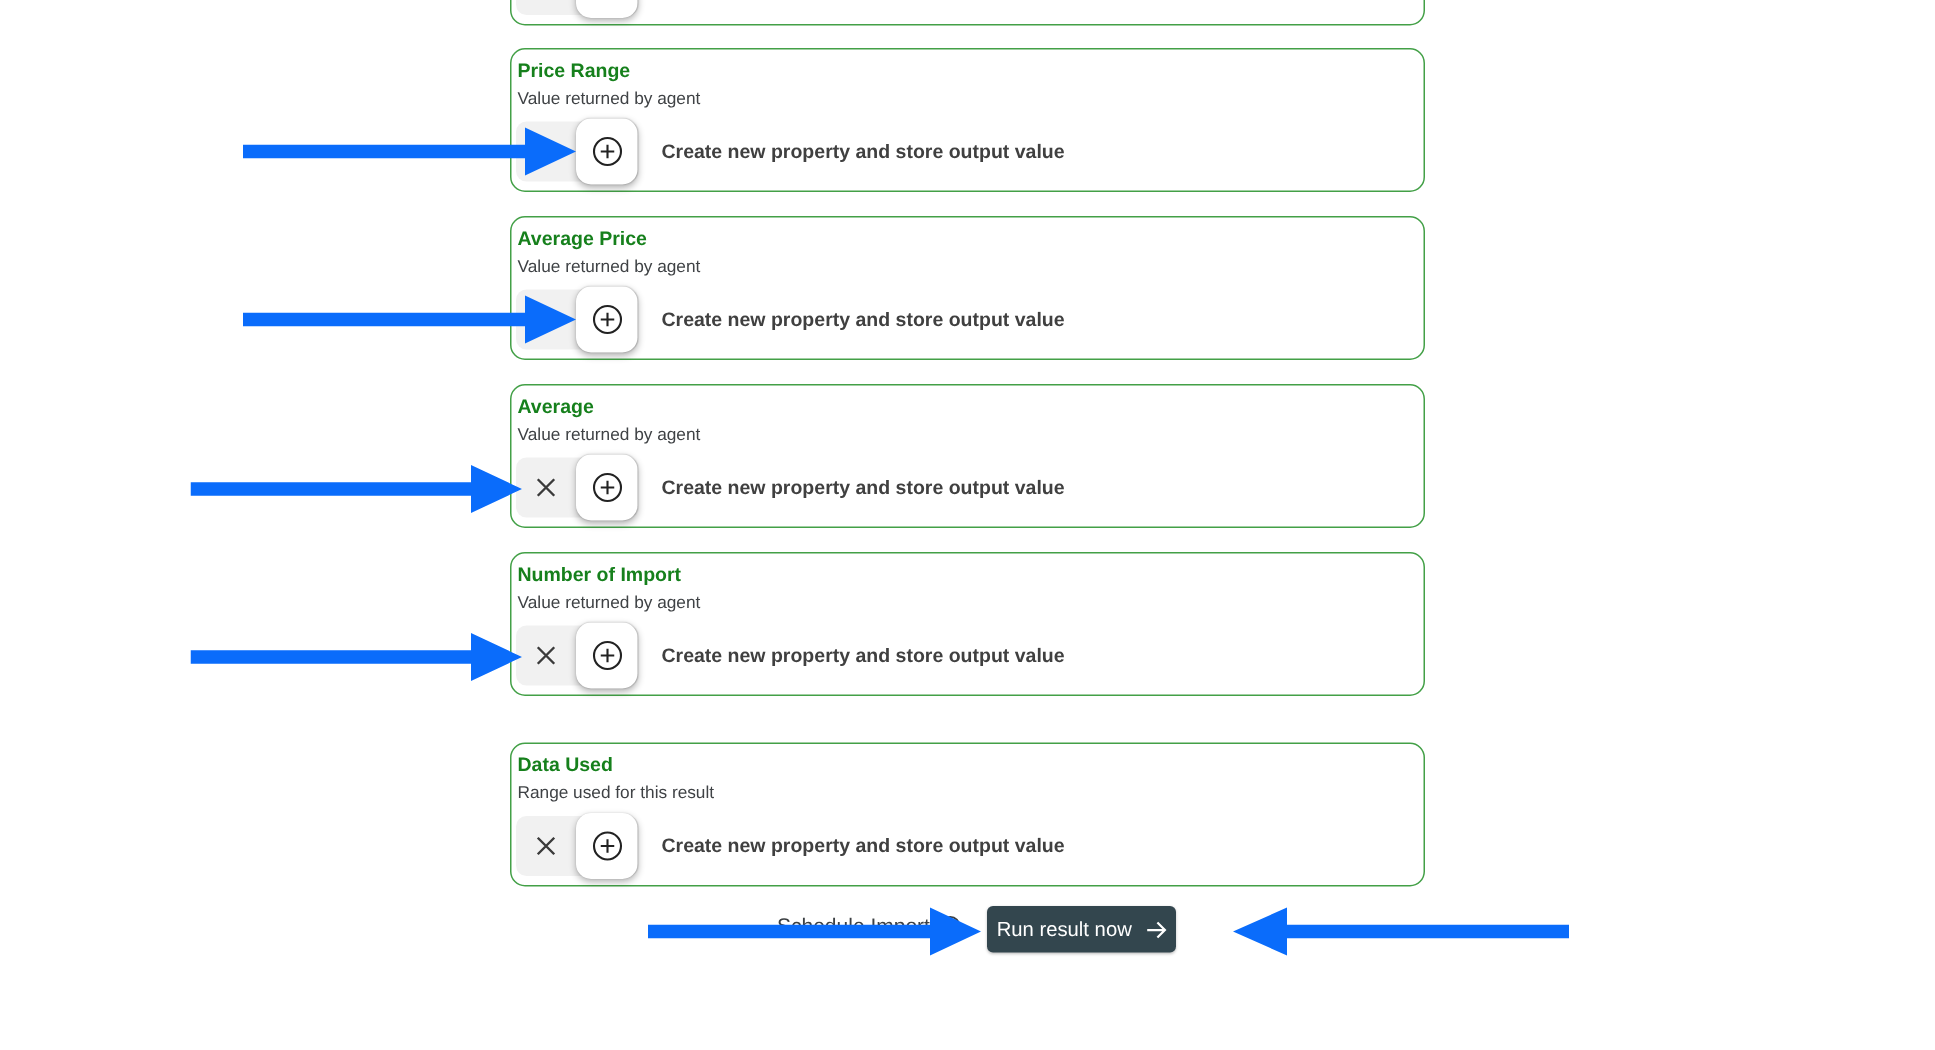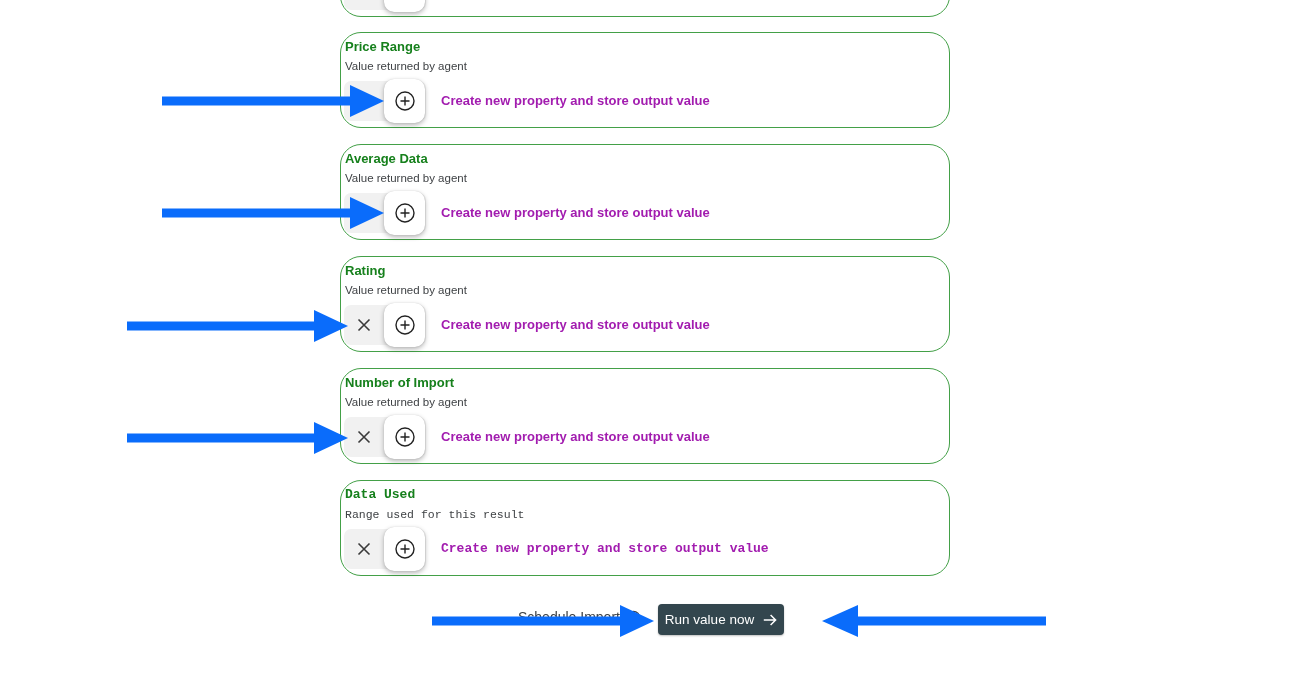--- a/index.html
+++ b/index.html
@@ -5,21 +5,21 @@
   html,body{margin:0;padding:0;}
   body{
     width:1290px;height:700px;position:relative;overflow:hidden;
     background:#ffffff;
     font-family:"Liberation Sans", sans-serif;
     -webkit-font-smoothing:antialiased;
   }
   .card{
     position:absolute;left:340px;width:610px;height:96px;
     box-sizing:border-box;background:#fff;
-    border:1px solid #43a047;border-radius:21px;
+    border:1px solid #43a047;border-radius:10px;
   }
   .card-title{
     position:absolute;left:4px;top:6px;
     font-size:13px;font-weight:700;color:#16801c;white-space:nowrap;
   }
   .card-subtitle{
     position:absolute;left:4px;top:27px;
     font-size:11.5px;color:#3f4245;white-space:nowrap;
   }
   .toggle-group{
@@ -32,21 +32,21 @@
     background:transparent;border:none;cursor:pointer;border-radius:7px;
   }
   .btn-add{
     position:absolute;left:40px;top:-2px;width:41px;height:44px;
     display:flex;align-items:center;justify-content:center;
     background:#ffffff;border:none;cursor:pointer;border-radius:10px;
     box-shadow:0 2px 5px rgba(0,0,0,0.30), 0 0 1px rgba(0,0,0,0.18);
   }
   .action-label{
     position:absolute;left:100px;top:60px;
-    font-size:13px;font-weight:700;color:#a21caf;white-space:nowrap;
+    font-size:13px;font-weight:700;color:#404040;white-space:nowrap;
   }
   .annotation{position:absolute;z-index:20;pointer-events:none;}
   .footer-schedule{
     position:absolute;left:518px;top:609px;height:16px;
     display:flex;align-items:center;gap:6px;cursor:pointer;
     font-size:14px;color:#3c4043;white-space:nowrap;z-index:5;
   }
   .run-button{
     position:absolute;left:658px;top:604px;width:126px;height:31px;
     background:#33464e;color:#ffffff;border:none;border-radius:4px;
@@ -96,21 +96,21 @@
             <circle cx="11" cy="11" r="9" fill="none" stroke="#222" stroke-width="1.4"></circle>
             <path d="M11 6.5v9M6.5 11h9" stroke="#222" stroke-width="1.4" fill="none"></path>
           </svg>
       </span>
     </button>
   </div>
   <div class="action-label">Create new property and store output value</div>
 </div>
 
 <div class="card" style="top:144px;">
-  <div class="card-title">Average Data</div>
+  <div class="card-title">Average Price</div>
   <div class="card-subtitle">Value returned by agent</div>
   <div class="toggle-group">
     <button class="btn-remove">
       <span>
         <svg width="16" height="16" viewBox="0 0 16 16">
             <path d="M2.5 2.5l11 11M13.5 2.5l-11 11" stroke="#3a3a3a" stroke-width="1.6" fill="none"></path>
           </svg>
       </span>
     </button>
     <button class="btn-add">
@@ -119,21 +119,21 @@
             <circle cx="11" cy="11" r="9" fill="none" stroke="#222" stroke-width="1.4"></circle>
             <path d="M11 6.5v9M6.5 11h9" stroke="#222" stroke-width="1.4" fill="none"></path>
           </svg>
       </span>
     </button>
   </div>
   <div class="action-label">Create new property and store output value</div>
 </div>
 
 <div class="card" style="top:256px;">
-  <div class="card-title">Rating</div>
+  <div class="card-title">Average</div>
   <div class="card-subtitle">Value returned by agent</div>
   <div class="toggle-group">
     <button class="btn-remove">
       <span>
         <svg width="16" height="16" viewBox="0 0 16 16">
             <path d="M2.5 2.5l11 11M13.5 2.5l-11 11" stroke="#3a3a3a" stroke-width="1.6" fill="none"></path>
           </svg>
       </span>
     </button>
     <button class="btn-add">
@@ -164,21 +164,21 @@
         <svg width="22" height="22" viewBox="0 0 22 22">
             <circle cx="11" cy="11" r="9" fill="none" stroke="#222" stroke-width="1.4"></circle>
             <path d="M11 6.5v9M6.5 11h9" stroke="#222" stroke-width="1.4" fill="none"></path>
           </svg>
       </span>
     </button>
   </div>
   <div class="action-label">Create new property and store output value</div>
 </div>
 
-<div class="card" style="top:480px;font-family:Liberation Mono, monospace;">
+<div class="card" style="top:495px;">
   <div class="card-title">Data Used</div>
   <div class="card-subtitle">Range used for this result</div>
   <div class="toggle-group">
     <button class="btn-remove">
       <span>
         <svg width="16" height="16" viewBox="0 0 16 16">
             <path d="M2.5 2.5l11 11M13.5 2.5l-11 11" stroke="#3a3a3a" stroke-width="1.6" fill="none"></path>
           </svg>
       </span>
     </button>
@@ -198,21 +198,21 @@
   <span>Schedule Import</span>
   <span>
     <svg width="15" height="15" viewBox="0 0 15 15">
         <circle cx="7.5" cy="7.5" r="6.2" fill="none" stroke="#3c4043" stroke-width="1.3"></circle>
         <path d="M7.5 4v3.8l2.6 1.5" fill="none" stroke="#3c4043" stroke-width="1.3"></path>
       </svg>
   </span>
 </div>
 
 <button class="run-button">
-  <span>Run value now</span>
+  <span>Run result now</span>
   <span>
     <svg width="14" height="12" viewBox="0 0 14 12">
         <path d="M7.6 1l5 5-5 5M12.6 6H0.8" stroke="#ffffff" stroke-width="1.5" fill="none"></path>
       </svg>
   </span>
 </button>
 
 <svg class="annotation" style="left:162px;top:84px;" width="222" height="34">
   <polygon points="0,12.5 188,12.5 188,1 222,17 188,33 188,21.5 0,21.5" fill="#0a6cfb"></polygon>
 </svg>

